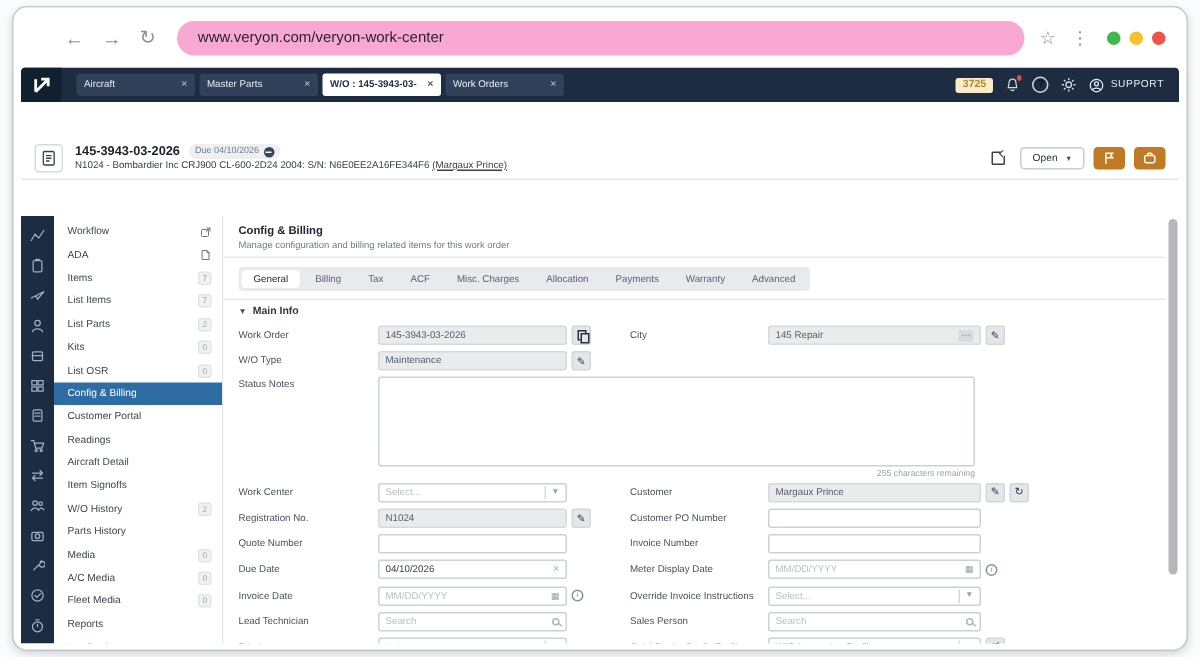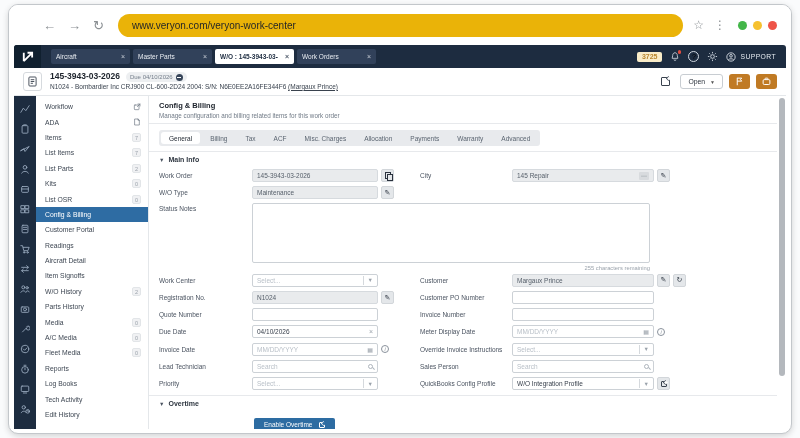--- a/index.html
+++ b/index.html
@@ -2,28 +2,28 @@
 <html><head>
 <meta charset="utf-8">
 <style>
   *{margin:0;padding:0;box-sizing:border-box;font-family:"Liberation Sans","DejaVu Sans",sans-serif;}
   html,body{width:800px;height:438px;overflow:hidden;background:#fafbfc;}
   .stage{width:800px;height:438px;position:relative;}
   .window{position:absolute;left:8px;top:4px;width:784px;height:430px;background:#fff;border:1px solid #c3c7cb;border-radius:10px;box-shadow:0 2px 6px rgba(0,0,0,.16);display:flex;flex-direction:column;overflow:hidden;}
   
   .chrome{height:40px;flex:none;display:flex;align-items:center;padding:0 14px 0 34px;background:#fff;}
   .nav{color:#8b9094;font-size:13px;margin-right:12px;cursor:pointer;}
-  .urlbar{flex:1;height:23px;background:#eab308;border-radius:12px;display:flex;align-items:center;padding:0 14px;margin:0 10px 0 2px;font-size:10px;color:#1f2328;}
+  .urlbar{flex:1;height:23px;background:#f9a8d4;border-radius:12px;display:flex;align-items:center;padding:0 14px;margin:0 10px 0 2px;font-size:10px;color:#1f2328;}
   .star{font-size:12px;margin-right:10px;}
   .dots{font-size:12px;margin-right:12px;}
   .lights{display:flex;gap:6px;}
   .lt{width:9px;height:9px;border-radius:50%;display:inline-block;}
   .lt.g{background:#43b649;}.lt.y{background:#f6c12f;}.lt.r{background:#ee5448;}
   
-  .app{flex:1;margin:0 5px 4px 5px;display:flex;flex-direction:column;min-height:0;border-radius:3px 3px 0 0;overflow:hidden;}
+  .app{flex:1;margin:0 5px 4px 5px;display:flex;flex-direction:column;min-height:0;border-radius:3px 3px 0 0;overflow:hidden;gap:24px;}
   .appbar{height:23px;flex:none;background:#1d2c40;display:flex;align-items:stretch;}
   .logo{width:27px;flex:none;background:#10202f;display:flex;align-items:center;justify-content:center;}
   .tabsrow{display:flex;gap:3px;align-items:center;margin-left:10px;}
   .wtab{width:79px;height:15px;background:#31415a;color:#e8ecf1;font-size:6.5px;display:flex;align-items:center;justify-content:space-between;padding:0 5px;border-radius:2px;cursor:pointer;}
   .wtab.active{background:#fff;color:#1d2c40;font-weight:bold;}
   .wtab .x{font-size:7px;opacity:.8;}
   .abar-right{margin-left:auto;display:flex;align-items:center;gap:8px;padding-right:10px;}
   .counter{background:#f9ecc8;color:#b8862f;font-size:7px;font-weight:bold;padding:1.5px 5px;border-radius:2px;}
   .abar-ic{position:relative;display:flex;align-items:center;justify-content:center;color:#cfd6df;}
   .reddot{position:absolute;top:-1px;right:-1px;width:3.5px;height:3.5px;border-radius:50%;background:#e14b3f;}

